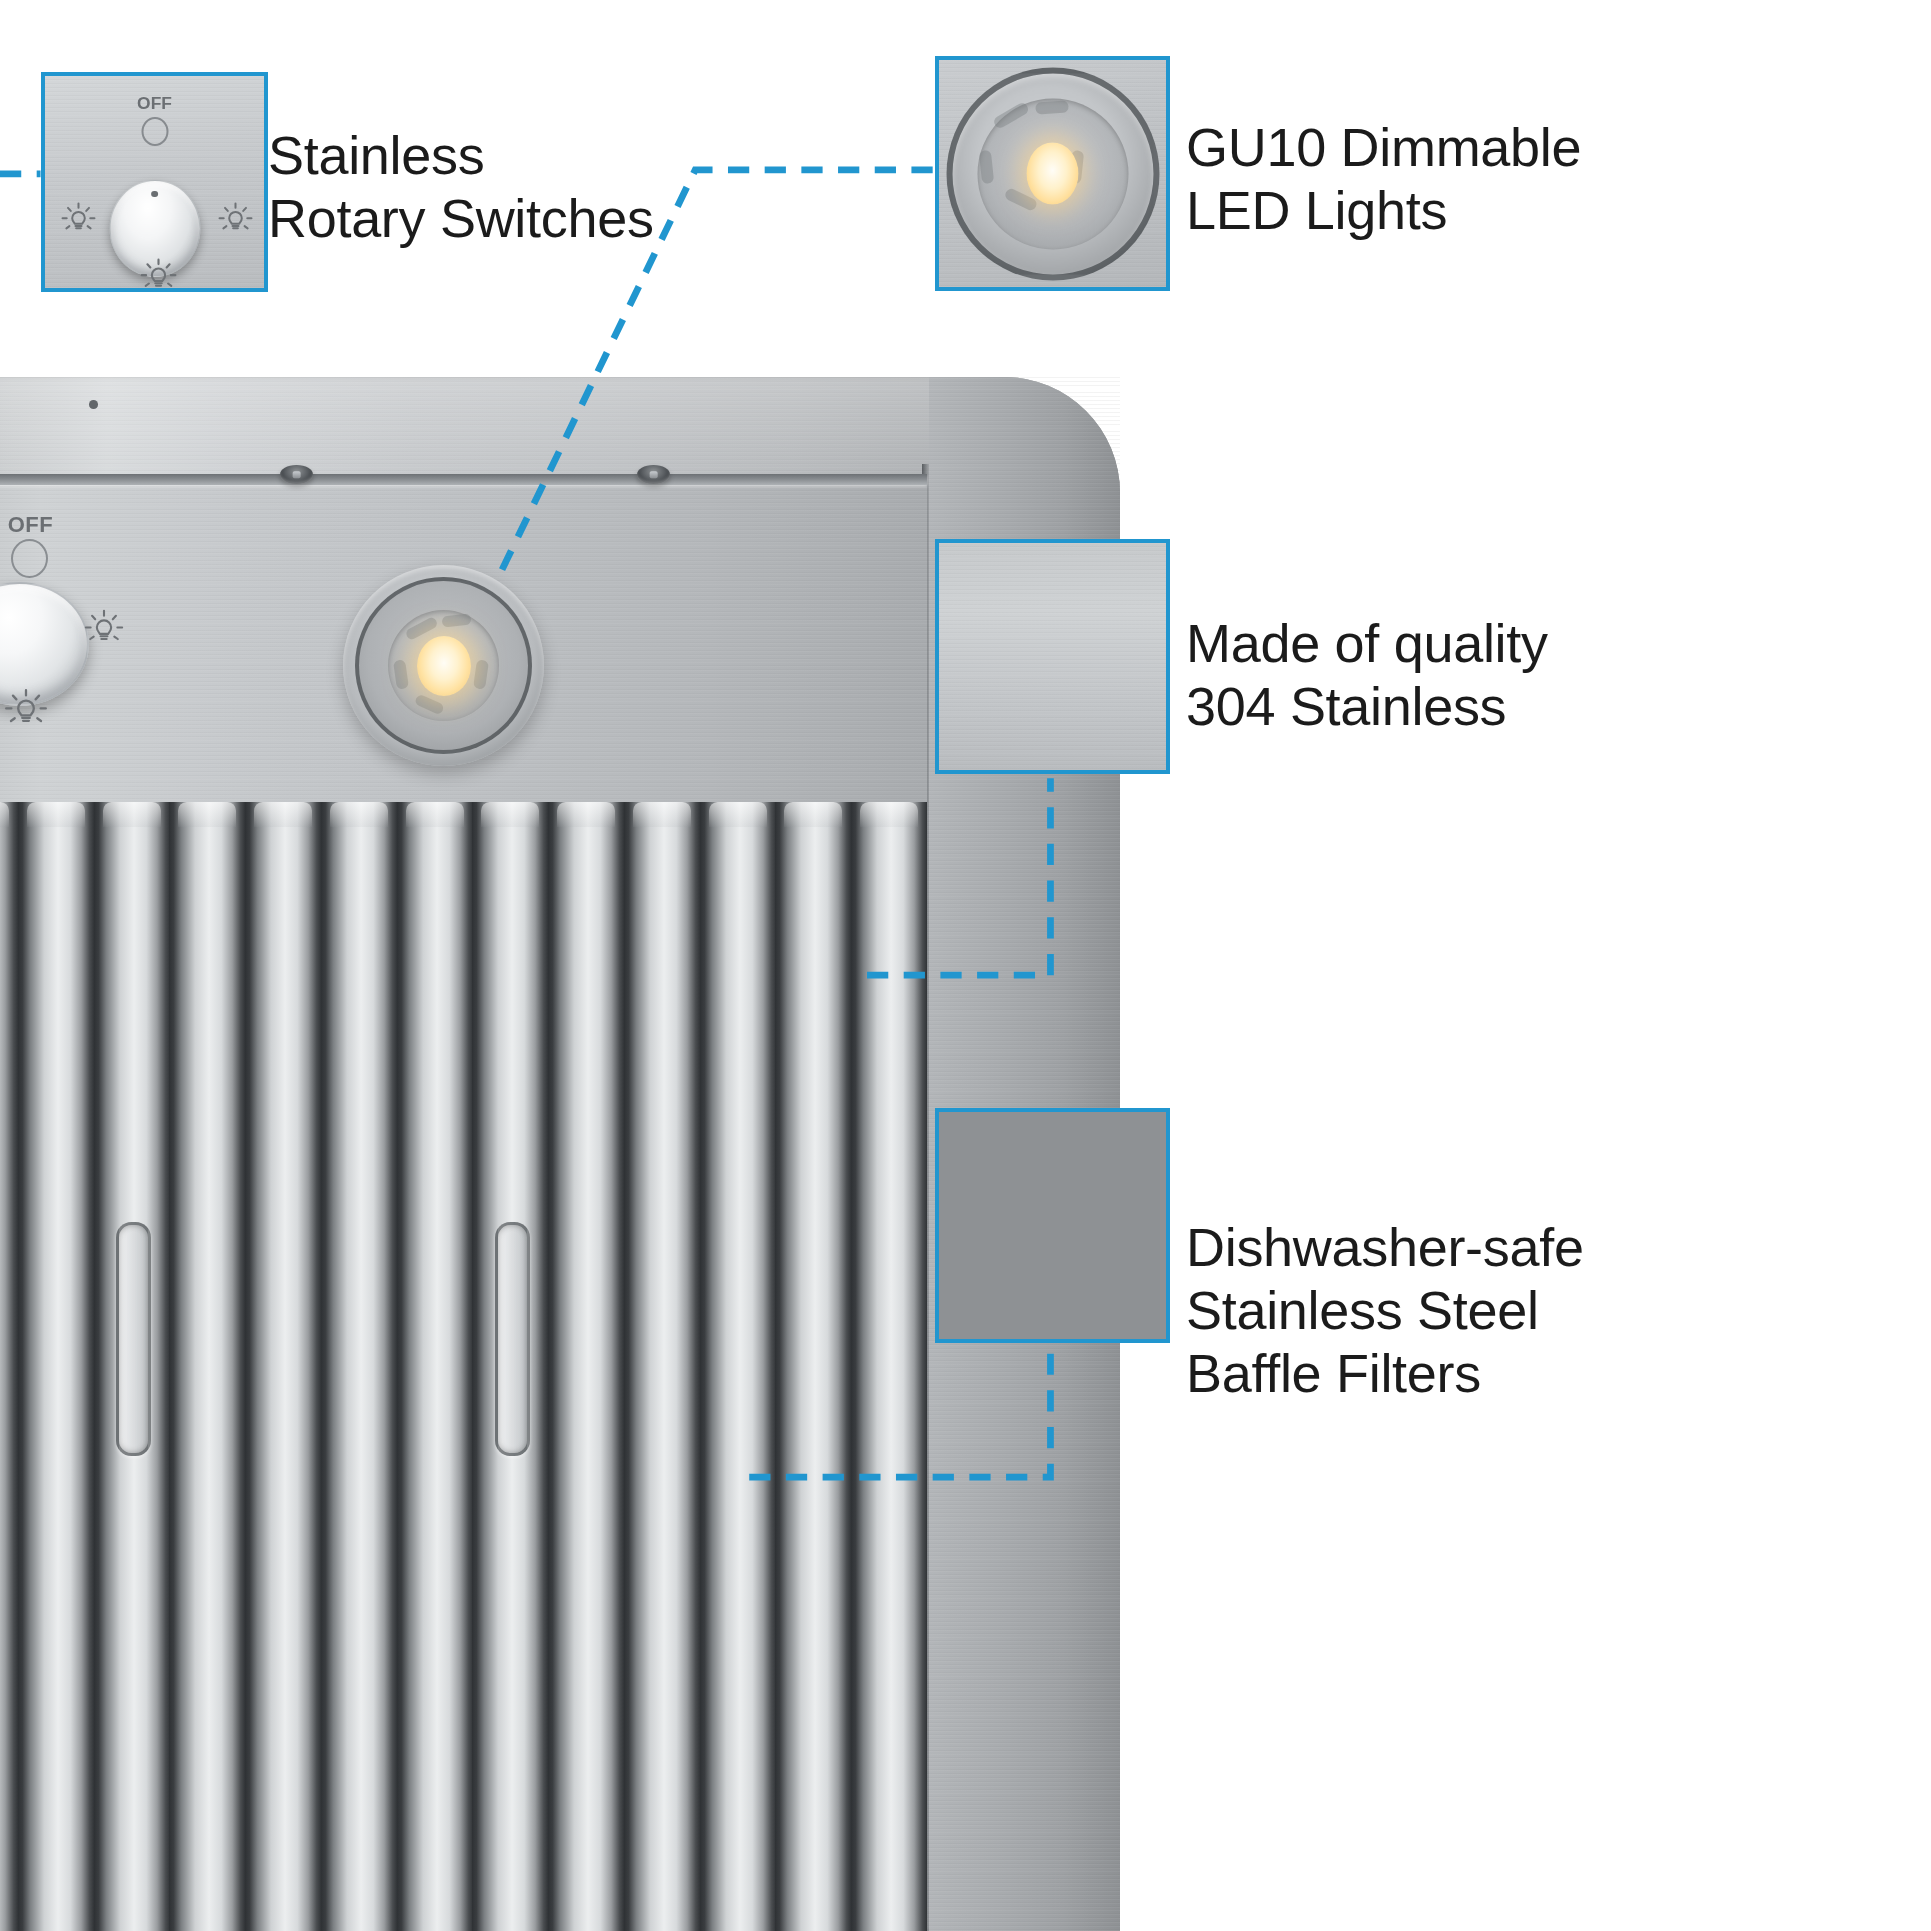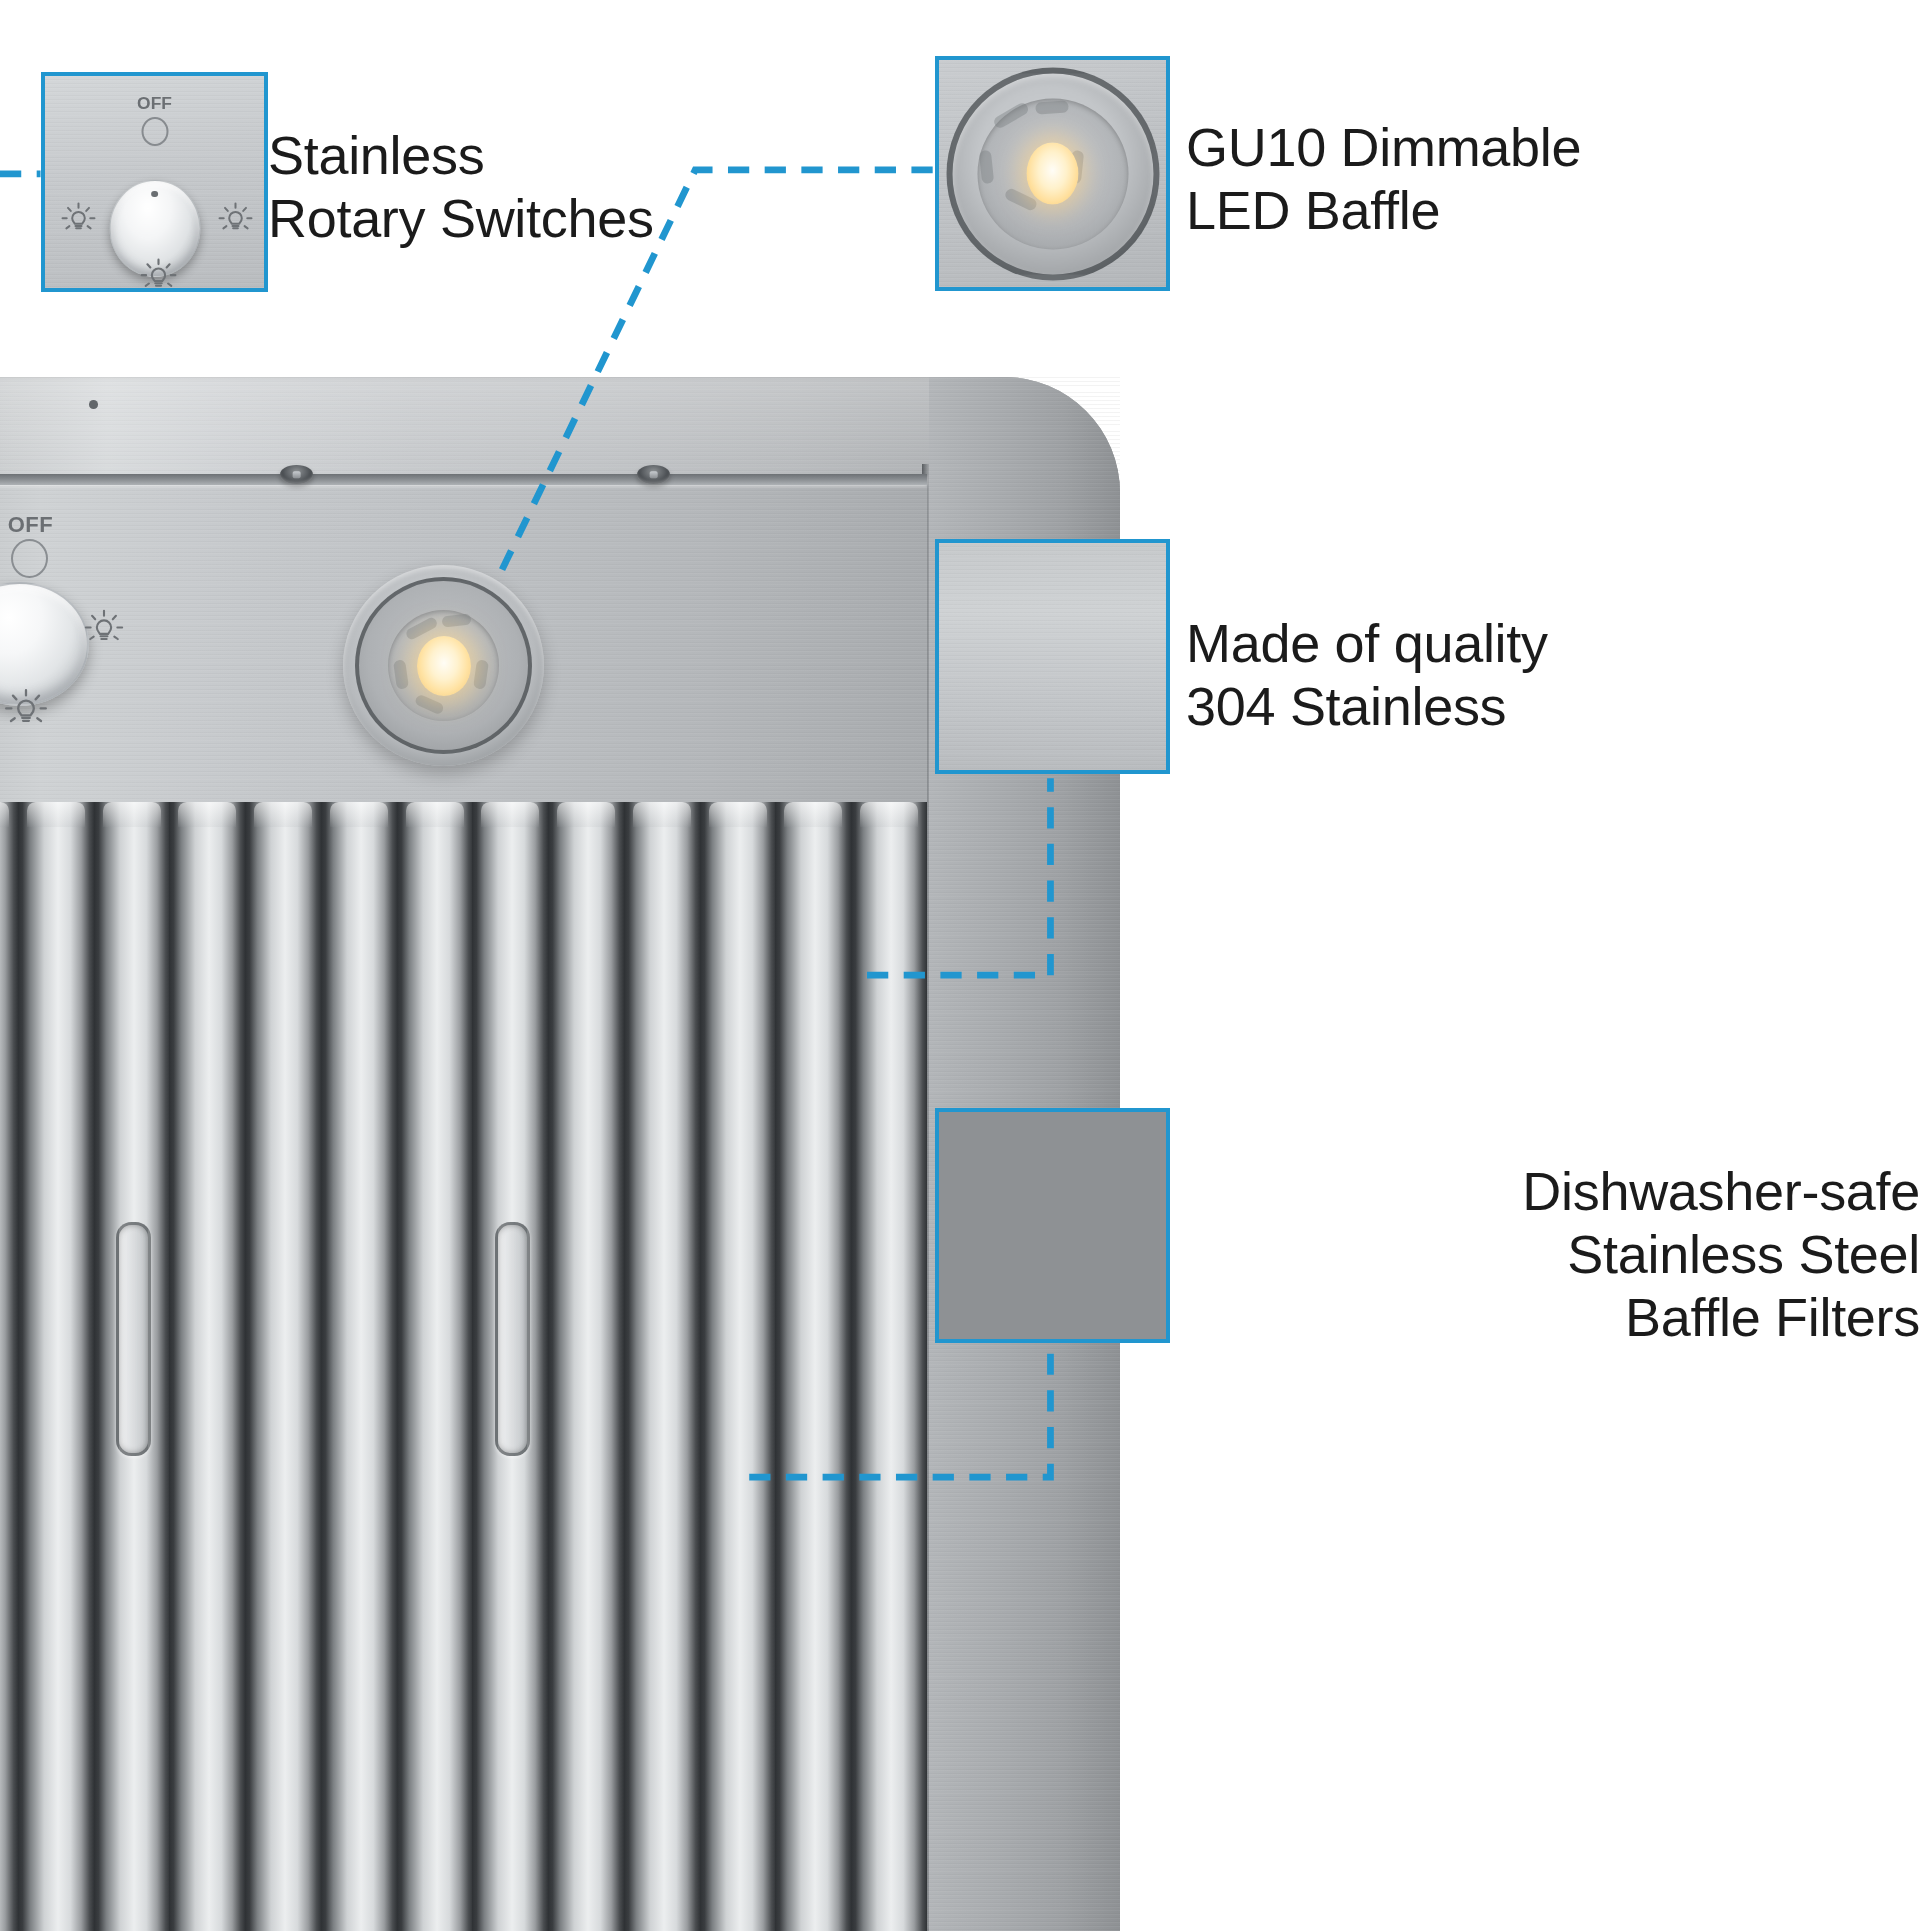--- a/index.html
+++ b/index.html
@@ -470,40 +470,40 @@
       <div class="led-facet" style="left:3.9px;  top:52px; width:11.6px; height:33px; transform:rotate(-6deg);"></div>
       <div class="led-facet" style="left:93px; top:52px; width:11.6px; height:33px; transform:rotate(6deg);"></div>
       <div class="led-facet" style="left:27px; top:95px; width:33px; height:11.6px; transform:rotate(26deg);"></div>
       <div class="tled-reflector">
         <div class="tled-emitter"></div>
       </div>
     </div>
   </div>
 </div>
 <div class="callout-text" style="left:1186px; top:116px; width:695px;">GU10 Dimmable
-LED Baffle</div>
+LED Lights</div>
 
 <div class="callout-frame" id="thumb-steel">
   <div class="tsteel-bg">
     <div class="brushed"></div>
   </div>
 </div>
 <div class="callout-text" style="left:1186px; top:612px; width:714px;">Made of quality
 304 Stainless</div>
 
 <div class="callout-frame" id="thumb-baffle">
   <div class="tbaffle-bg" id="tbaffle-bg">
       <div class="tbaffle-slat" style="left: 0px; width: 46px;"></div>
       <div class="tbaffle-slat" style="left: 45px; width: 46px;"></div>
       <div class="tbaffle-slat" style="left: 90px; width: 46px;"></div>
       <div class="tbaffle-slat" style="left: 135px; width: 46px;"></div>
       <div class="tbaffle-slat" style="left: 180px; width: 46px;"></div>
     </div>
 </div>
-<div class="callout-text" style="left:1186px; top:1160px; width:734px;text-align:right;">Dishwasher-safe
+<div class="callout-text" style="left:1186px; top:1216px; width:734px;">Dishwasher-safe
 Stainless Steel
 Baffle Filters</div>
 
 <svg id="connectors" viewBox="0 0 2000 2000" width="1931" height="1931">
 
   <line x1="0" y1="180" x2="42" y2="180" stroke="#2196cf" stroke-width="7" stroke-dasharray="22 16"></line>
 
   <polyline points="966,176 720,176 520,590" fill="none" stroke="#2196cf" stroke-width="7" stroke-dasharray="22 16"></polyline>
 
   <polyline points="898,1010 1088,1010 1088,806" fill="none" stroke="#2196cf" stroke-width="7" stroke-dasharray="22 16"></polyline>

